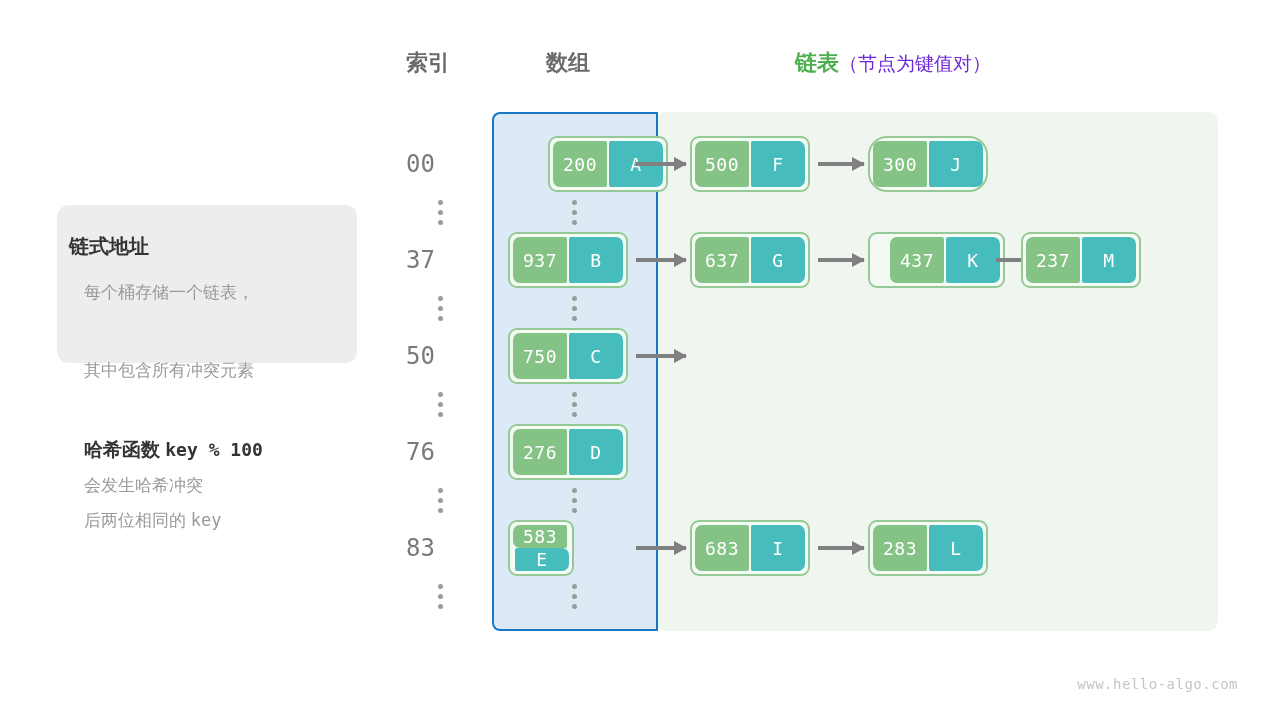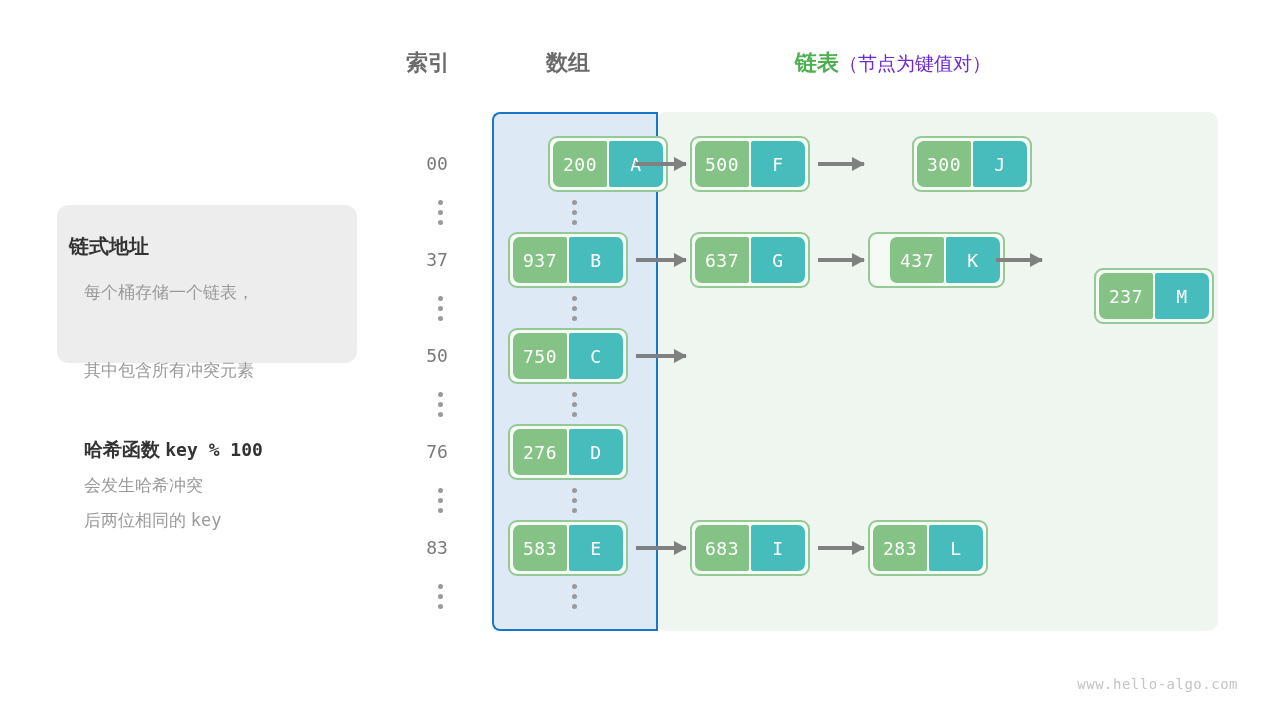--- a/index.html
+++ b/index.html
@@ -138,23 +138,23 @@
     left: 0;
     height: 56px;
     width: 1280px;
   }
   .row-index {
     position: absolute;
     left: 406px;
     width: 62px;
     height: 56px;
     line-height: 56px;
-    text-align: center;
-    font-family: "DejaVu Sans Mono", monospace;
-    font-size: 18px;
+    text-align: left;
+    font-family: "DejaVu Sans Mono", monospace;
+    font-size: 24px;
     color: #7a7a7a;
   }
 
   
   .node {
     position: absolute;
     top: 0;
     height: 56px;
     box-sizing: border-box;
     border: 2px solid #96c995;
@@ -273,21 +273,21 @@
       <div class="node" style="left: 508px; margin-left: 40px;">
         <div class="key">200</div>
         <div class="val">A</div>
       </div>
       <div class="arrow" style="left: 636px; width: 50px;"></div>
       <div class="node" style="left: 690px;">
         <div class="key">500</div>
         <div class="val">F</div>
       </div>
       <div class="arrow" style="left: 818px; width: 46px;"></div>
-      <div class="node" style="left: 912px;">
+      <div class="node" style="left: 868px; border-radius: 19px;">
         <div class="key">300</div>
         <div class="val">J</div>
       </div>
     </div>
     <div class="row" style="top: 232px;">
       <div class="row-index">37</div>
       <div class="node" style="left: 508px;">
         <div class="key">937</div>
         <div class="val">B</div>
       </div>
@@ -295,21 +295,21 @@
       <div class="node" style="left: 690px;">
         <div class="key">637</div>
         <div class="val">G</div>
       </div>
       <div class="arrow" style="left: 818px; width: 46px;"></div>
       <div class="node" style="left: 868px; padding-left: 20px;">
         <div class="key">437</div>
         <div class="val">K</div>
       </div>
       <div class="arrow" style="left: 996px; width: 46px;"></div>
-      <div class="node" style="left: 1094px; margin-top: 36px;">
+      <div class="node" style="left: 1021px;">
         <div class="key">237</div>
         <div class="val">M</div>
       </div>
     </div>
     <div class="row" style="top: 328px;">
       <div class="row-index">50</div>
       <div class="node" style="left: 508px;">
         <div class="key">750</div>
         <div class="val">C</div>
       </div>
@@ -317,21 +317,21 @@
     </div>
     <div class="row" style="top: 424px;">
       <div class="row-index">76</div>
       <div class="node" style="left: 508px;">
         <div class="key">276</div>
         <div class="val">D</div>
       </div>
     </div>
     <div class="row" style="top: 520px;">
       <div class="row-index">83</div>
-      <div class="node" style="left: 508px;">
+      <div class="node" style="left: 508px; flex-direction: column;">
         <div class="key">583</div>
         <div class="val">E</div>
       </div>
       <div class="arrow" style="left: 636px; width: 50px;"></div>
       <div class="node" style="left: 690px;">
         <div class="key">683</div>
         <div class="val">I</div>
       </div>
       <div class="arrow" style="left: 818px; width: 46px;"></div>
       <div class="node" style="left: 868px;">

